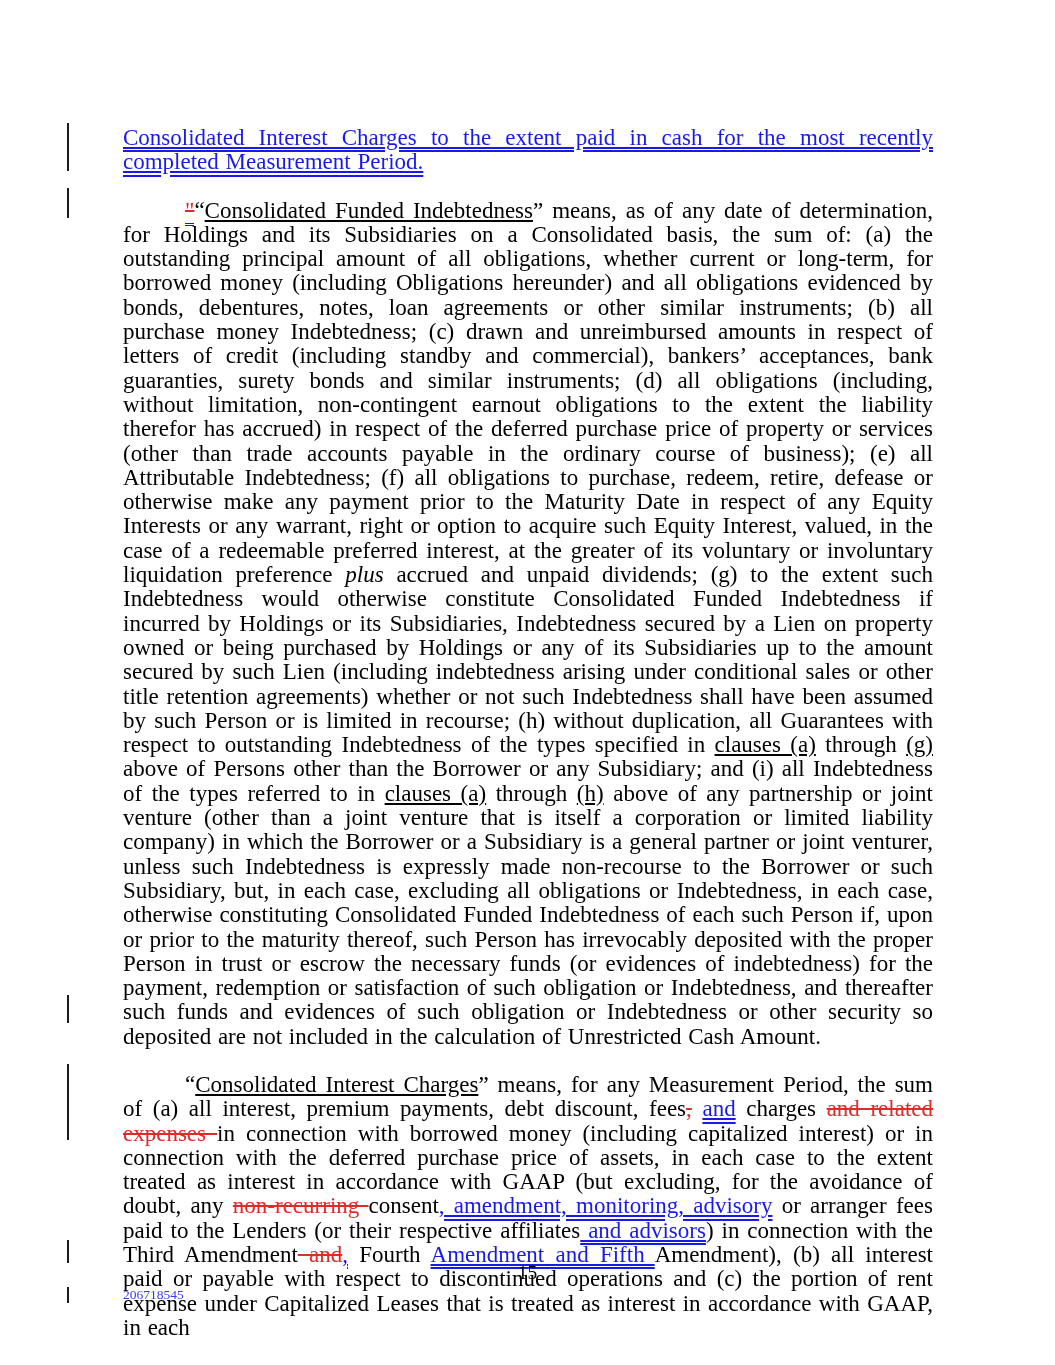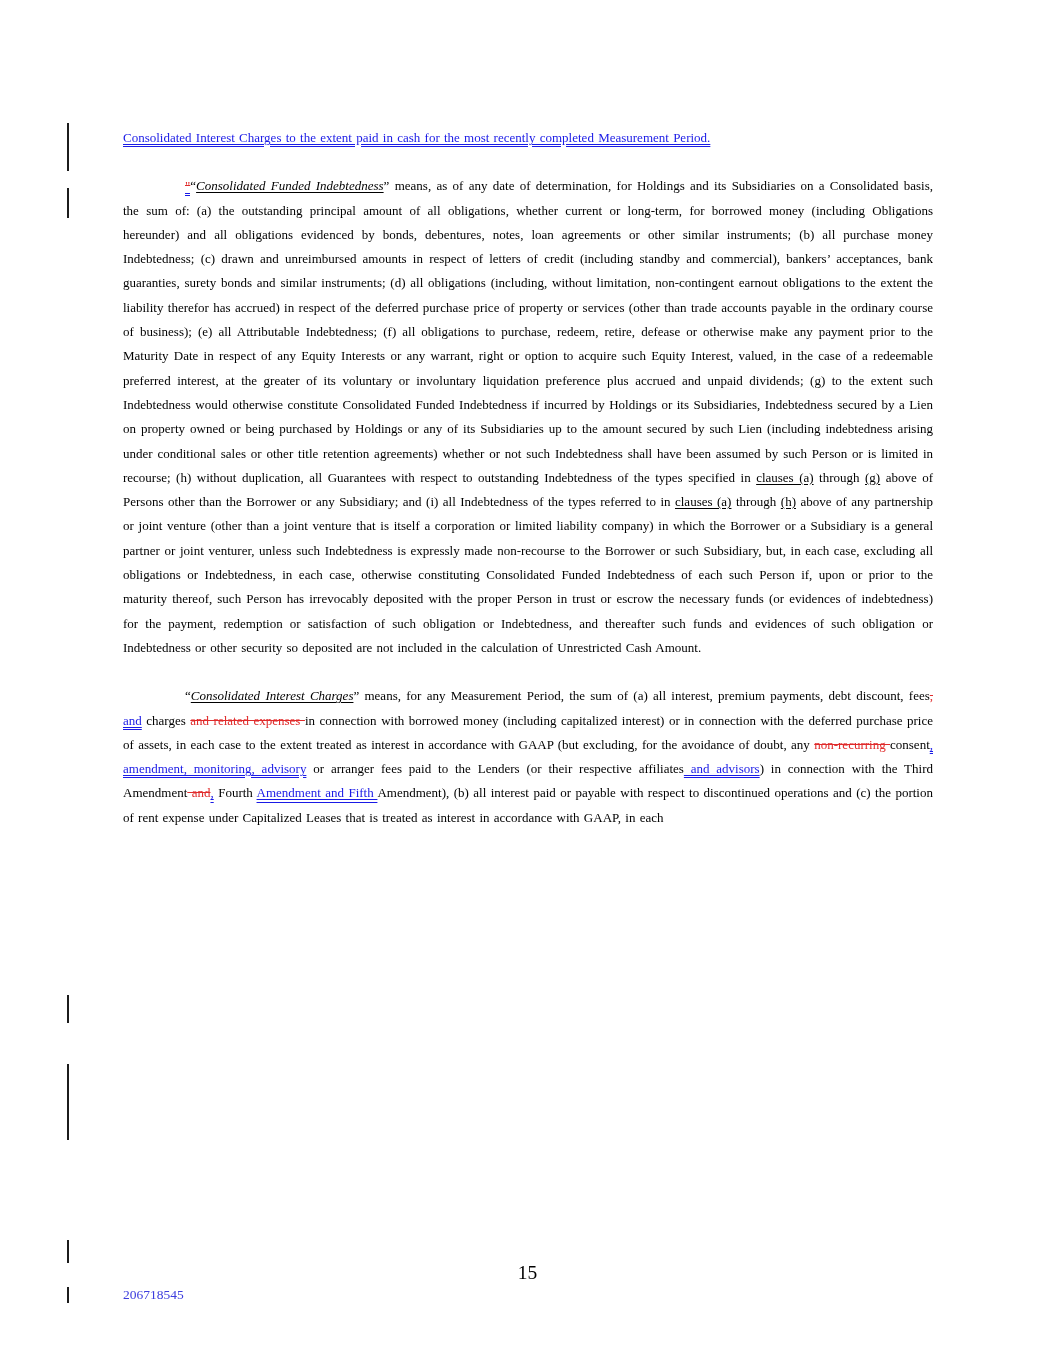--- a/index.html
+++ b/index.html
@@ -14,21 +14,21 @@
   }
   .body-text {
     position: absolute;
     left: 123px;
     top: 126px;
     width: 810px;
   }
   p.para {
     margin: 0;
     text-align: justify;
-    font-size: 13px;
+    font-size: 23px;
     line-height: 24.3px;
     word-spacing: 1px;
   }
   p.para + p.para { margin-top: 24px; }
   p.para.indent { text-indent: 62px; }
 
   .seg-plain { }
   .seg-ins {
     color: var(--ins-color, #1a1ae6);
     text-decoration-line: underline;
@@ -41,29 +41,28 @@
     text-decoration: line-through;
     text-decoration-color: var(--del-color, #e02b2b);
   }
   .seg-del-ins {
     color: var(--del-color, #e02b2b);
     text-decoration: line-through;
     text-decoration-color: var(--del-color, #e02b2b);
     border-bottom: 3px double var(--ins-color, #1a1ae6);
   }
   .seg-term {
-    font-style: italic;
     text-decoration: underline;
     text-underline-offset: 2px;
   }
   .seg-u {
     text-decoration: underline;
     text-underline-offset: 2px;
   }
-  .seg-i { }
+  .seg-i { font-style: italic; }
 
   .change-bar {
     position: absolute;
     left: 67px;
     width: 2px;
     background: #1c1c1c;
   }
   .page-number {
     position: absolute;
     top: 1262px;

